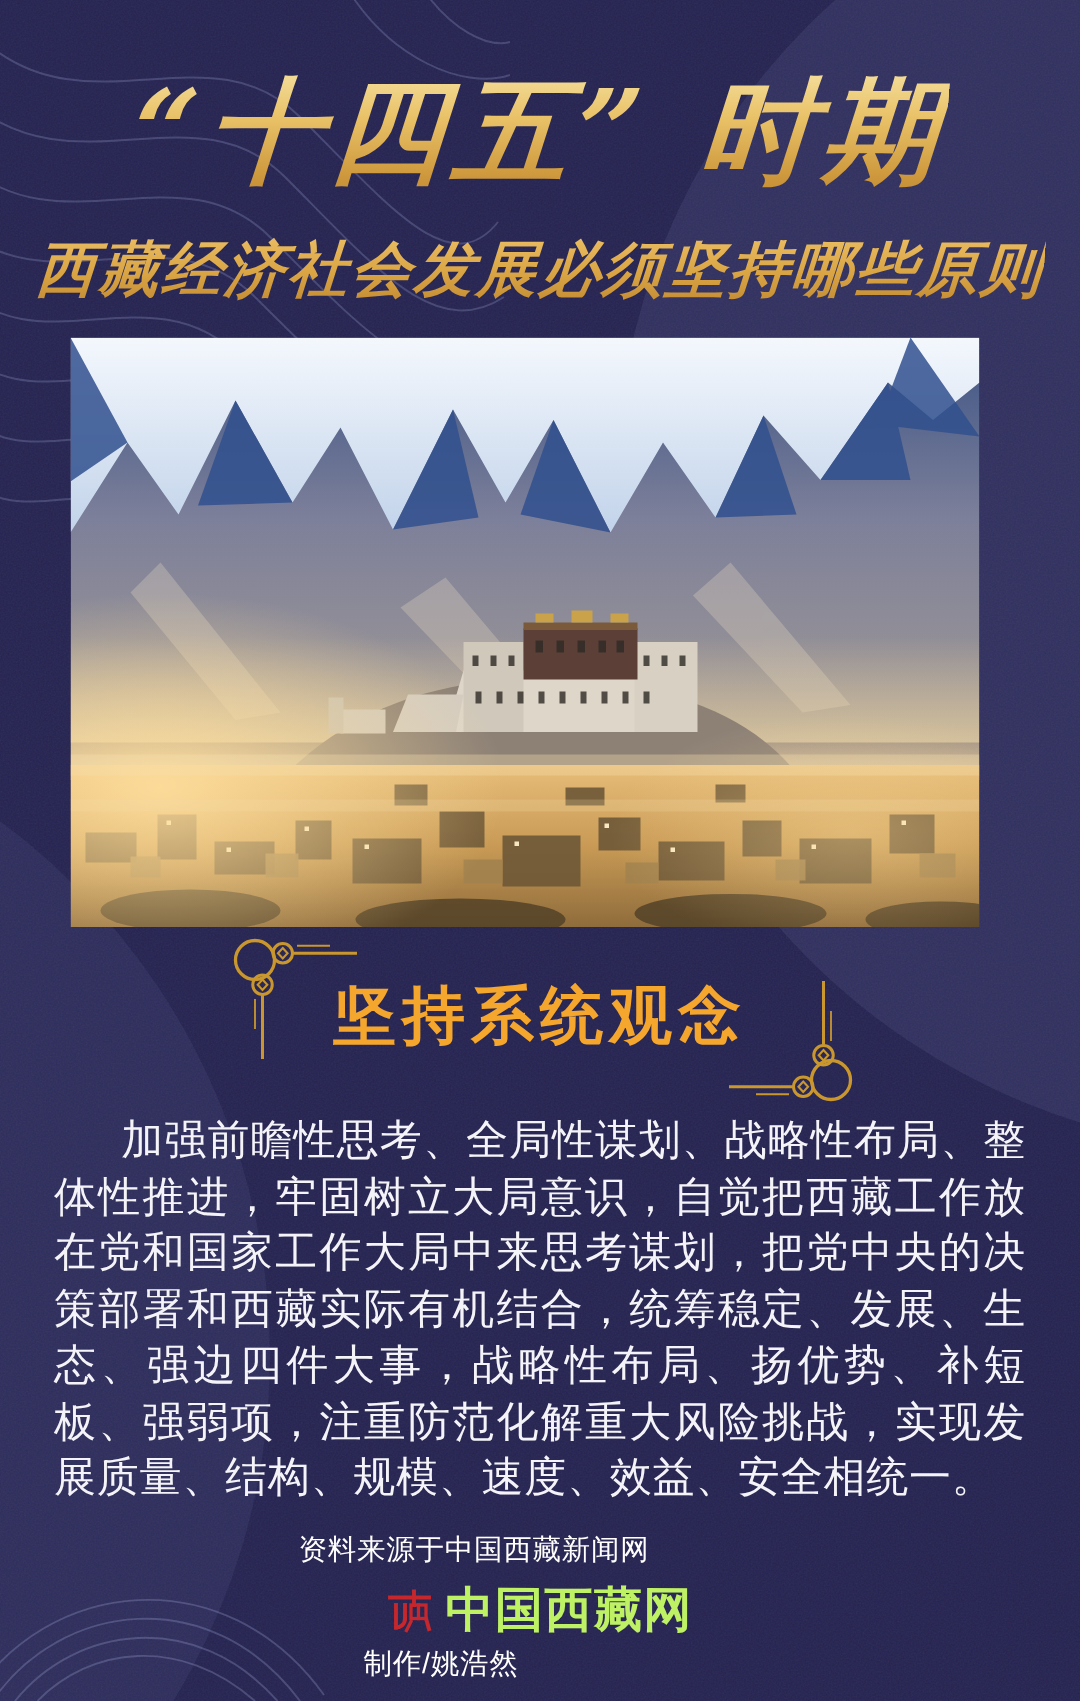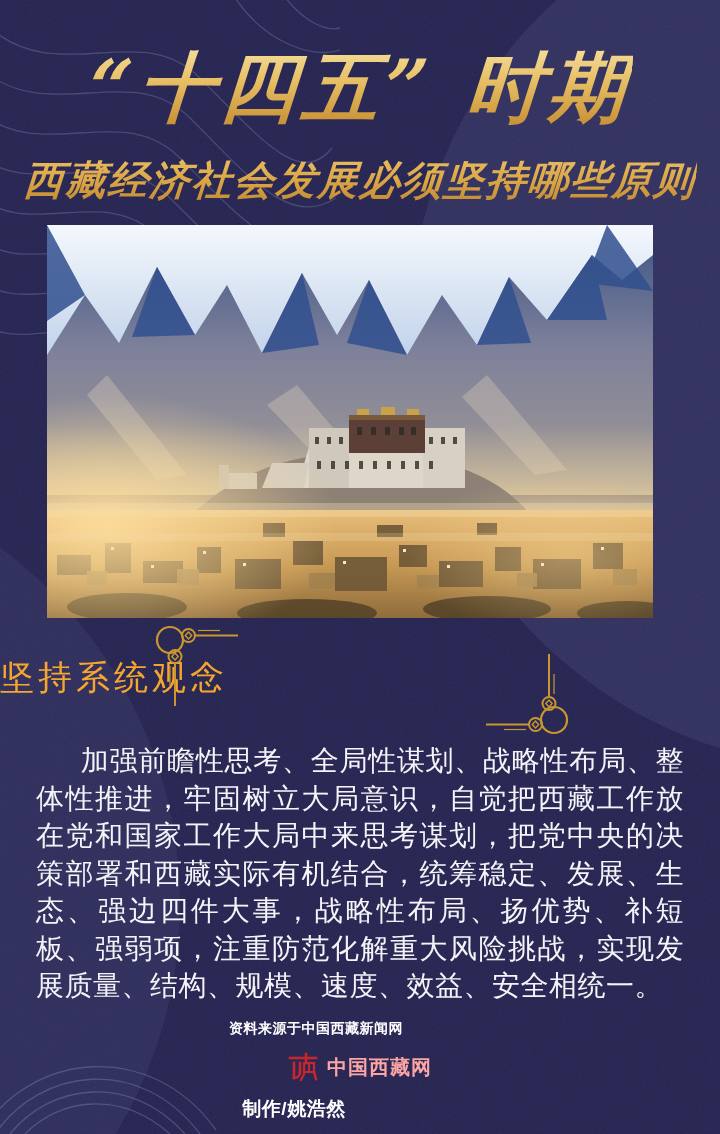--- a/index.html
+++ b/index.html
@@ -51,43 +51,43 @@
   
   .photo{
     position:absolute;left:47px;top:225px;width:606px;height:393px;z-index:10;
     overflow:hidden;
   }
   
   .ornament{position:absolute;z-index:11;}
   .ornament.left{left:150px;top:620px;}
   .ornament.right{left:484px;top:650px;transform:rotate(180deg);}
   .section-title{
-    position:absolute;left:0;top:652px;width:720px;z-index:10;text-align:left;
-    color:#f5a62d;font-size:34px;font-weight:400;letter-spacing:4px;line-height:50px;
+    position:absolute;left:0;top:652px;width:720px;z-index:10;text-align:center;
+    color:#f5a62d;font-size:42px;font-weight:700;letter-spacing:4px;line-height:50px;
   }
   
   .body-text{
     position:absolute;left:36px;top:742px;width:648px;z-index:10;
     font-family:"Liberation Serif","DejaVu Serif",serif;
     color:#f4f4f8;font-size:28px;line-height:37.5px;
     text-align:justify;text-indent:1.6em;letter-spacing:.5px;
   }
   
   .footer-source{
     position:absolute;left:0;top:1020px;width:632px;z-index:10;text-align:center;
-    color:#ffffff;font-size:14px;font-weight:700;letter-spacing:.5px;
+    color:#ffffff;font-size:19px;font-weight:400;letter-spacing:.5px;
   }
   .footer-brand{
     position:absolute;left:0;top:1052px;width:720px;z-index:10;
     display:flex;align-items:center;justify-content:center;gap:9px;
   }
-  .footer-brand .brand-name{color:#fca5a5;font-size:20px;font-weight:600;letter-spacing:1px;}
+  .footer-brand .brand-name{color:#bef264;font-size:32px;font-weight:600;letter-spacing:1px;}
   .footer-credit{
     position:absolute;left:0;top:1096px;width:588px;z-index:10;text-align:center;
-    color:#ffffff;font-size:19px;font-weight:700;letter-spacing:.5px;
+    color:#ffffff;font-size:19px;font-weight:400;letter-spacing:.5px;
   }
 </style>
 </head>
 <body>
 
 <div class="poster">
 
   <div class="bg-circle top-right"></div>
   <div class="bg-circle left-mid"></div>
 

